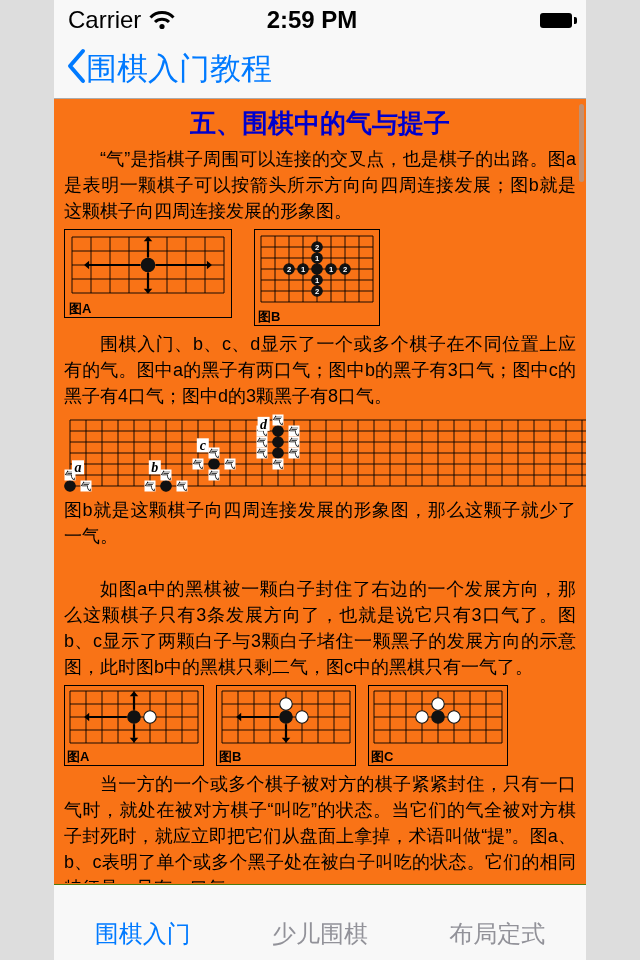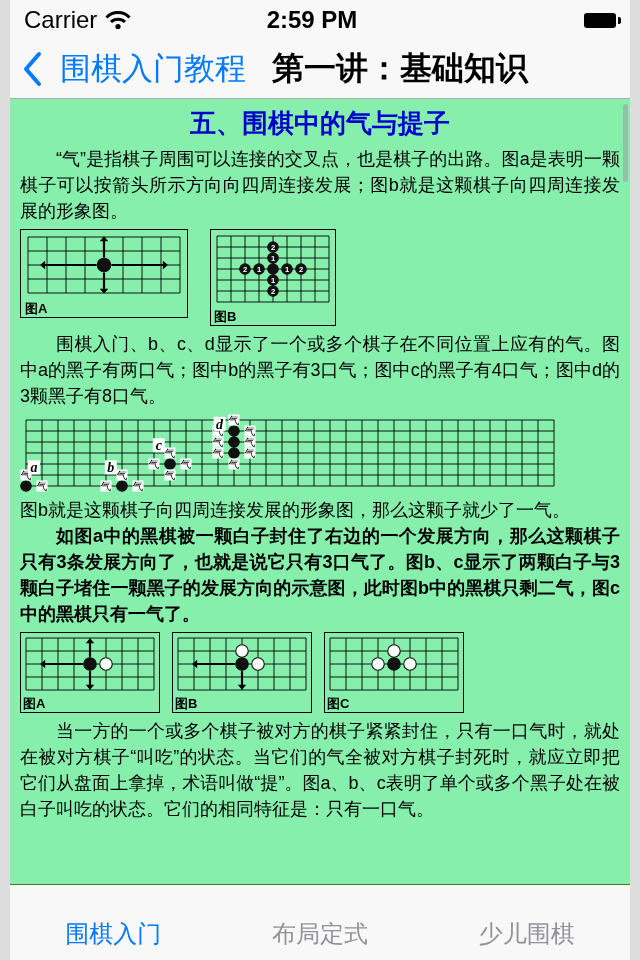--- a/index.html
+++ b/index.html
@@ -1,31 +1,31 @@
 <!DOCTYPE html>
 <html><head>
 <meta charset="utf-8">
 <style>
   *{box-sizing:border-box;margin:0;padding:0;}
   body{font-family:"Liberation Sans","DejaVu Sans",sans-serif;background:#ddd;}
-  .screen{position:relative;width:620px;height:960px;background:#86efac;overflow:hidden;margin:0 auto;}
+  .screen{position:relative;width:532px;height:960px;background:#f97316;overflow:hidden;margin:0 auto;}
   .status-bar{position:absolute;top:0;left:0;right:0;height:40px;background:#f8f8f8;display:flex;align-items:center;padding:0 14px;font-size:24px;color:#000;}
   .sb-left{display:flex;align-items:center;gap:8px;z-index:1;}
   .sb-time{position:absolute;left:0;right:16px;text-align:center;font-weight:600;font-size:24px;}
   .sb-right{margin-left:auto;display:flex;align-items:center;z-index:1;}
   .battery{display:inline-block;width:32px;height:15px;background:#000;border-radius:3px;position:relative;}
   .battery:after{content:"";position:absolute;right:-5px;top:4px;width:3px;height:7px;background:#000;border-radius:0 2px 2px 0;}
   .nav-bar{position:absolute;top:40px;left:0;right:0;height:59px;background:#f8f8f8;border-bottom:1px solid #acacac;display:flex;align-items:center;padding:0 12px;}
-  .back-button{display:flex;align-items:center;gap:18px;color:#007aff;font-size:31px;cursor:pointer;white-space:nowrap;}
+  .back-button{display:flex;align-items:flex-start;gap:0;color:#007aff;font-size:31px;cursor:pointer;white-space:nowrap;}
   .nav-title{font-size:32px;font-weight:bold;color:#000;margin-left:26px;white-space:nowrap;}
   .content{position:absolute;top:100px;bottom:77px;left:0;right:0;padding:6px 10px 12px;overflow:hidden;}
   .heading{color:#0000cd;font-size:26px;font-weight:bold;text-align:center;margin:0 0 5px;}
   .para{font-size:18px;line-height:26px;color:#000;text-align:justify;margin:0;}
   .indent{text-indent:2em;}
-  .mt{margin-top:0;font-weight:bold;}
+  .mt{margin-top:27px;}
   .fig-row{display:flex;align-items:flex-start;margin:5px 0;}
   .row1{gap:22px;}
   .row2{gap:12px;}
   .fig{flex:none;line-height:0;}
   .scrollbar{position:absolute;top:104px;right:2px;width:5px;height:78px;border-radius:3px;background:#a2a2a7;opacity:.65;}
   .tab-bar{position:absolute;left:0;right:0;bottom:0;height:76px;background:#f8f8f8;border-top:1px solid #4d7c0f;display:flex;}
   .tab{flex:1;display:flex;align-items:flex-end;justify-content:center;padding-bottom:10px;font-size:24px;color:#929299;cursor:pointer;}
   .tab.active{color:#007aff;}
 </style>
 </head>
@@ -48,21 +48,20 @@
     </div>
   </div>
 
   <div class="nav-bar">
     <div class="back-button">
       <svg width="20" height="36" viewBox="0 0 20 36">
         <path d="M17 3 L4 18 L17 33" fill="none" stroke="#007aff" stroke-width="4" stroke-linecap="round" stroke-linejoin="round"></path>
       </svg>
       <span>围棋入门教程</span>
     </div>
-    <div class="nav-title">第一讲：基础知识</div>
   </div>
 
   <div class="content">
     <h2 class="heading">五、围棋中的气与提子</h2>
     <p class="para indent">“气”是指棋子周围可以连接的交叉点，也是棋子的出路。图a是表明一颗棋子可以按箭头所示方向向四周连接发展；图b就是这颗棋子向四周连接发展的形象图。</p>
 
     <div class="fig-row row1">
       <div class="fig"><svg width="168" height="89" viewBox="0 0 168 89">
             <rect x="0.5" y="0.5" width="167" height="88" fill="none" stroke="#000" stroke-width="1"></rect>
             <line x1="8" y1="8" x2="8" y2="64" stroke="#000" stroke-width="0.9"></line>
@@ -305,17 +304,17 @@
     </div>
 
     <p class="para indent">当一方的一个或多个棋子被对方的棋子紧紧封住，只有一口气时，就处在被对方棋子“叫吃”的状态。当它们的气全被对方棋子封死时，就应立即把它们从盘面上拿掉，术语叫做“提”。图a、b、c表明了单个或多个黑子处在被白子叫吃的状态。它们的相同特征是：只有一口气。</p>
 
   </div>
 
   <div class="scrollbar"></div>
 
   <div class="tab-bar">
     <div class="tab active">围棋入门</div>
+    <div class="tab">少儿围棋</div>
     <div class="tab">布局定式</div>
-    <div class="tab">少儿围棋</div>
   </div>
 
 </div>
 
 </body></html>

